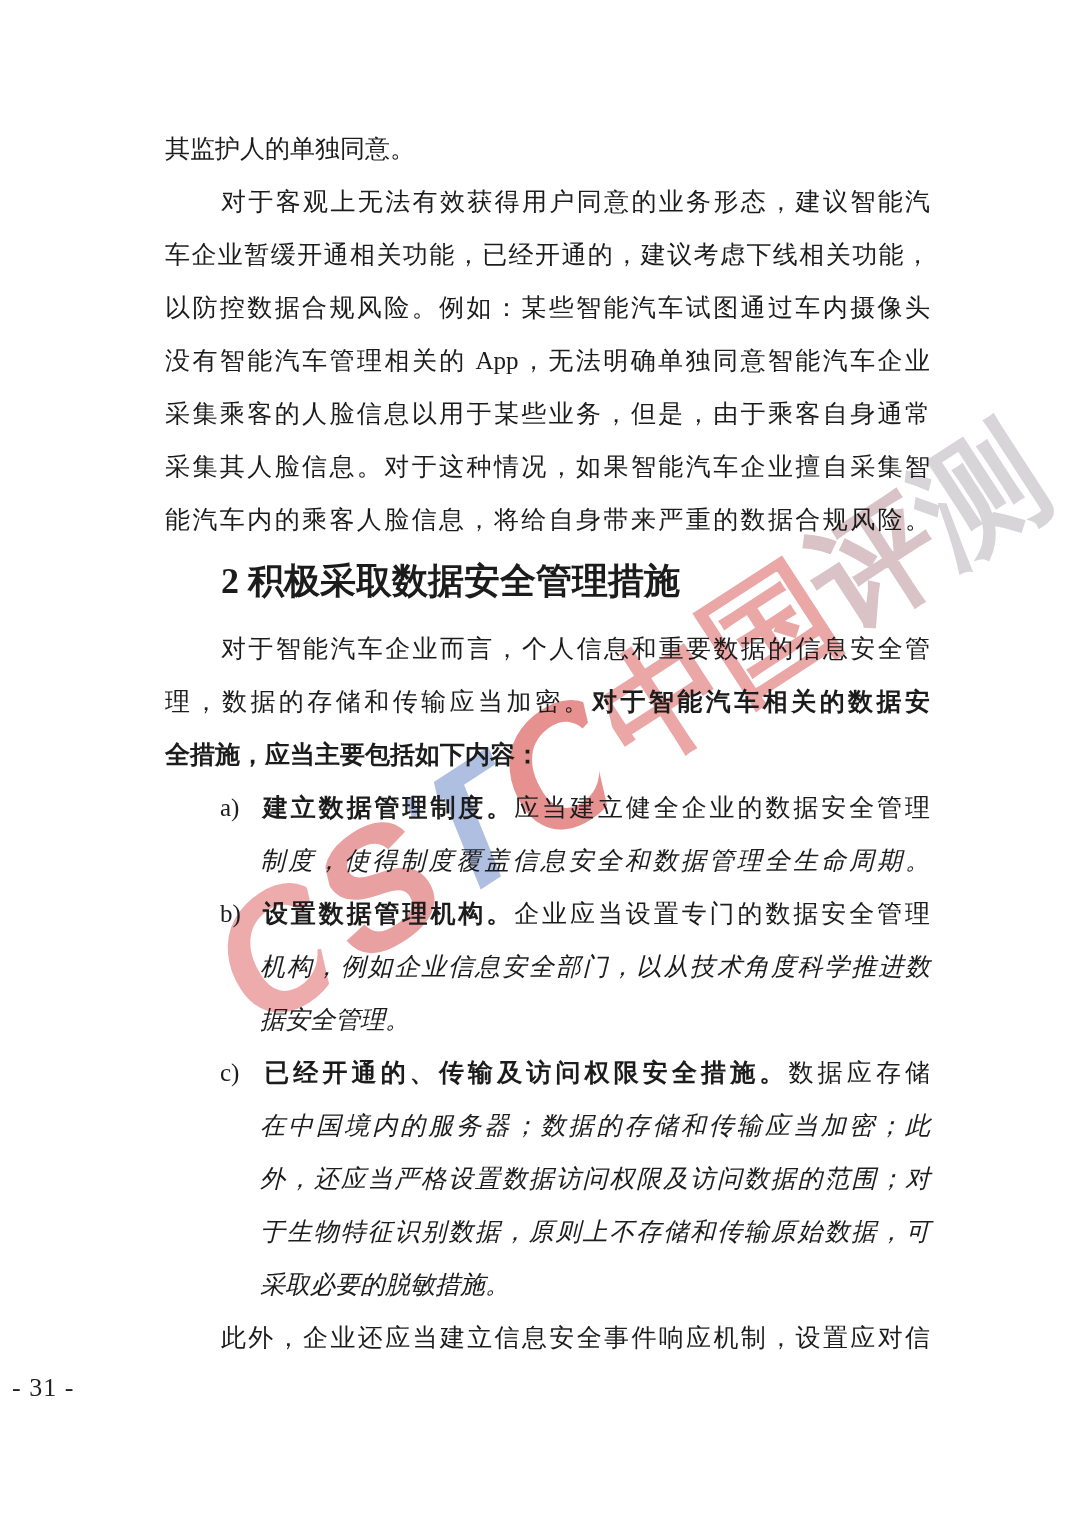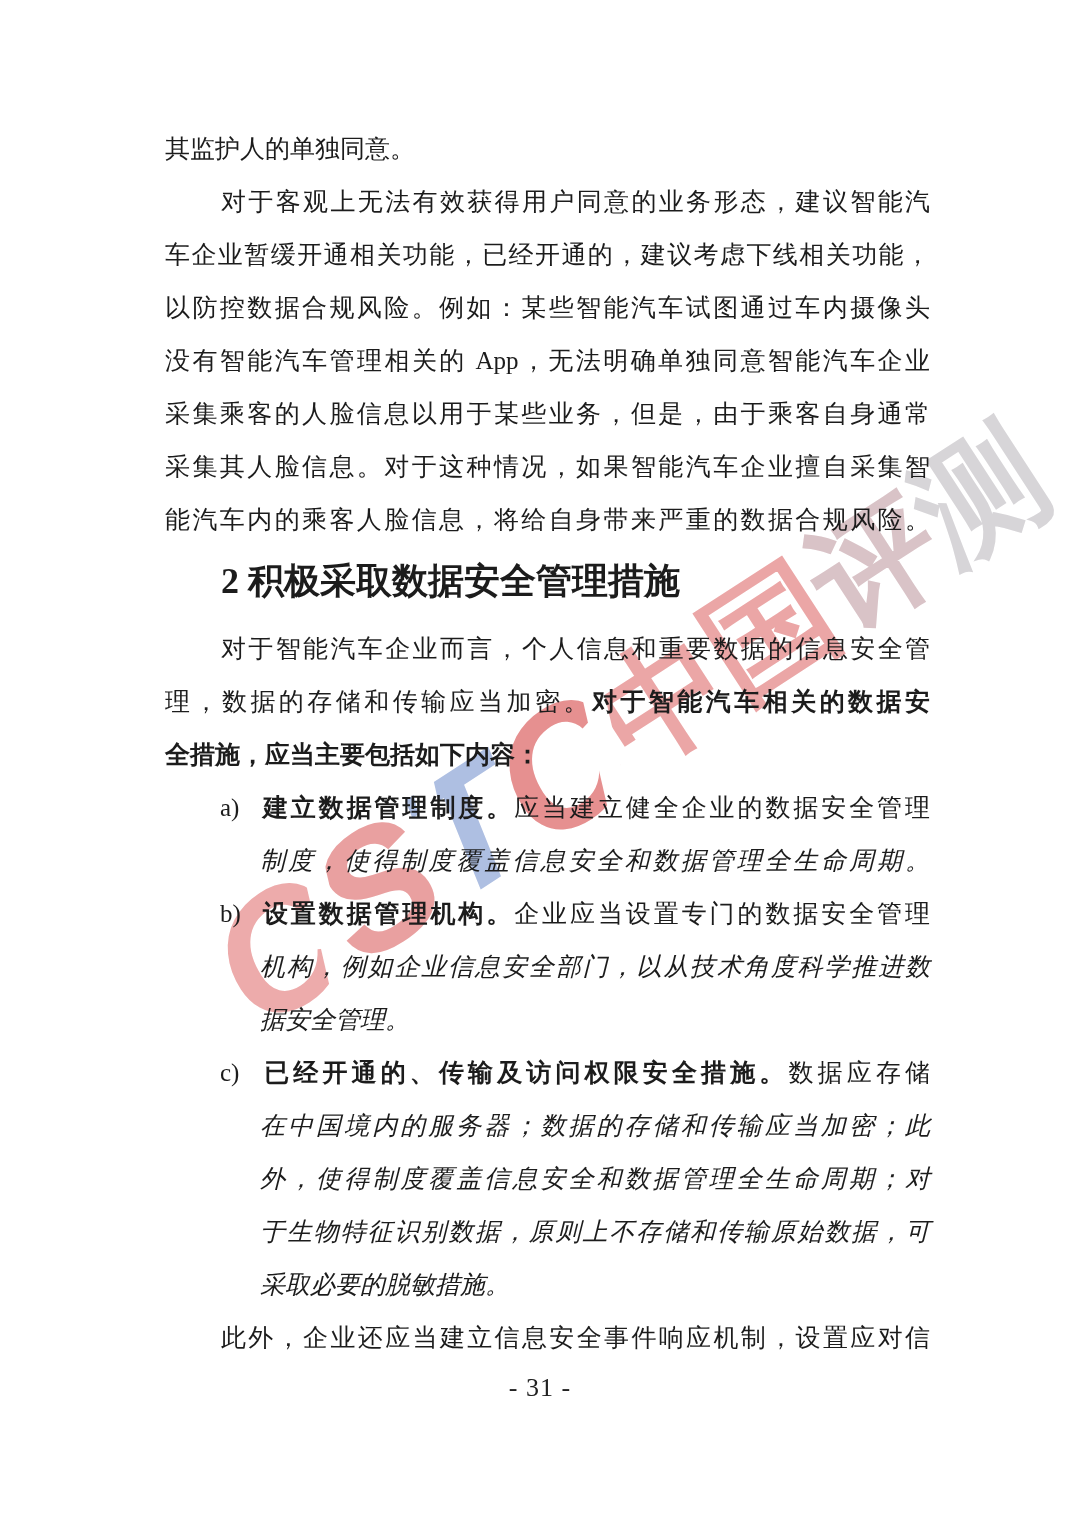--- a/index.html
+++ b/index.html
@@ -28,22 +28,22 @@
   .full { text-align:justify; text-align-last:justify; }
   .ind  { text-indent:56px; }
   .hd   { font-weight:bold; margin-top:9px; font-size:36px; }
   .gap  { margin-top:14px; }
   .lst  { padding-left:55px; }
   .hang { padding-left:95px;font-style:italic; }
   .marker { display:inline-block; width:40px; }
   .b { font-weight:bold; }
   
   .pagenum {
-    position:absolute; left:0; right:0; top:1373px; z-index:1;
-    text-align:center; font-size:26px; letter-spacing:1px; color:#222222;
+    position:absolute; left:12px; right:0; top:1373px; z-index:1;
+    text-align:left; font-size:26px; letter-spacing:1px; color:#222222;
   }
 </style>
 </head>
 <body>
 
 <div class="page">
 
   <div class="watermark" id="watermark">
     <div class="slash s1"></div>
     <div class="slash s2"></div>
@@ -71,21 +71,21 @@
       <div class="ln full ind gap"><span>对于智能汽车企业而言，个人信息和重要数据的信息安全管</span></div>
       <div class="ln full"><span>理，数据的存储和传输应当加密。</span><span class="b">对于智能汽车相关的数据安</span></div>
       <div class="ln "><span class="b">全措施，应当主要包括如下内容：</span></div>
       <div class="ln full lst"><span class="marker">a)</span><span class="b">建立数据管理制度。</span><span>应当建立健全企业的数据安全管理</span></div>
       <div class="ln full hang"><span>制度，使得制度覆盖信息安全和数据管理全生命周期。</span></div>
       <div class="ln full lst"><span class="marker">b)</span><span class="b">设置数据管理机构。</span><span>企业应当设置专门的数据安全管理</span></div>
       <div class="ln full hang"><span>机构，例如企业信息安全部门，以从技术角度科学推进数</span></div>
       <div class="ln hang"><span>据安全管理。</span></div>
       <div class="ln full lst"><span class="marker">c)</span><span class="b">已经开通的、传输及访问权限安全措施。</span><span>数据应存储</span></div>
       <div class="ln full hang"><span>在中国境内的服务器；数据的存储和传输应当加密；此</span></div>
-      <div class="ln full hang"><span>外，使得制度覆盖信息安全和数据管理全生命周期；对</span></div>
+      <div class="ln full hang"><span>外，还应当严格设置数据访问权限及访问数据的范围；对</span></div>
       <div class="ln full hang"><span>于生物特征识别数据，原则上不存储和传输原始数据，可</span></div>
       <div class="ln hang"><span>采取必要的脱敏措施。</span></div>
       <div class="ln full ind"><span>此外，企业还应当建立信息安全事件响应机制，设置应对信</span></div>
     </div>
 
   <div class="pagenum">- 31 -</div>
 
 </div>
 
 </body></html>

